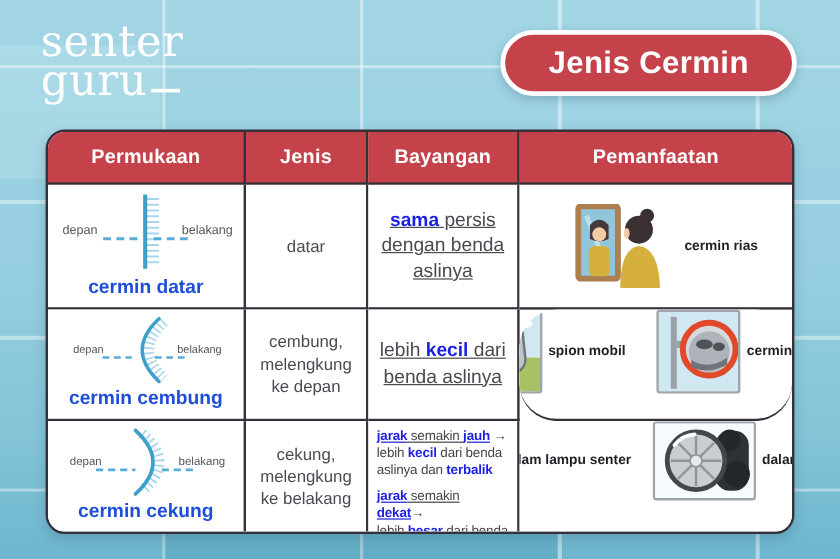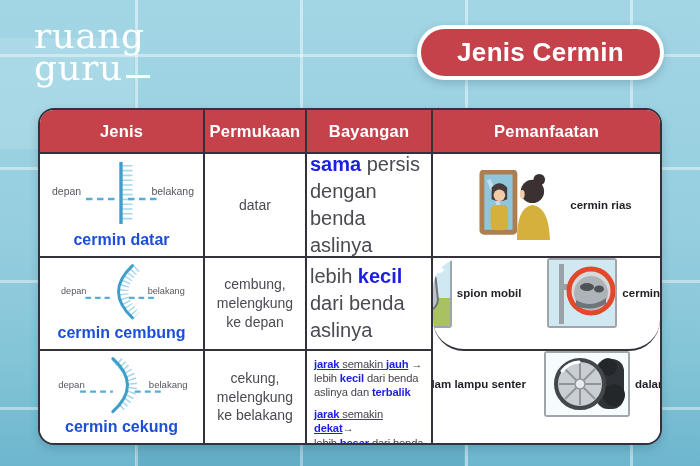--- a/index.html
+++ b/index.html
@@ -33,21 +33,21 @@
     display:grid;grid-template-columns:165px 102px 126px 1fr;
     grid-template-rows:44px 104px 93px 92px;
     box-shadow:0 4px 10px rgba(30,70,95,.22);}
   .cell{box-sizing:border-box;display:flex;align-items:center;justify-content:center;
     background:#fff;overflow:hidden;}
   .br{border-right:2.5px solid #35313A;}
   .bb{border-bottom:2.5px solid #35313A;}
   .hd{background:#C5424B;color:#fff;font-weight:bold;font-size:16.5px;letter-spacing:.2px;}
 
   .plain{color:#4A4A52;font-size:14px;text-align:center;line-height:1.35;}
-  .bay{color:#4A4A52;font-size:20px;text-align:left;line-height:1.35;max-width:118px;}
+  .bay{color:#4A4A52;font-size:16px;text-align:center;line-height:1.35;max-width:118px;text-decoration:underline;}
   .blue{color:#1C1FE0;font-weight:bold;}
   .perm{max-width:94px;}
 
   
   .jcell{flex-direction:column;justify-content:space-between;padding:5px 2px 7px;}
   .dlabel{font:10.5px "Liberation Sans", sans-serif;fill:#56565E;}
   .dcap{font-weight:bold;font-size:16px;color:#1d4ed8;}
 
   
   .b3cell{display:block;padding:6px 6px 4px 7px;}
@@ -67,32 +67,32 @@
 </style>
 </head>
 <body>
 
 <div class="stage">
   <div class="patch p1"></div>
   <div class="patch p2"></div>
   <div class="patch p3"></div>
 
   <div class="logo">
-    <div>ruang</div>
+    <div>senter</div>
     <div><span>guru</span><span class="logo-tail"></span></div>
   </div>
 
   <div class="badge">
     <span>Jenis Cermin</span>
   </div>
 
   <div class="tbl">
 
+    <div class="cell hd br bb">Permukaan</div>
     <div class="cell hd br bb">Jenis</div>
-    <div class="cell hd br bb">Permukaan</div>
     <div class="cell hd br bb">Bayangan</div>
     <div class="cell hd bb">Pemanfaatan</div>
 
     <div class="cell jcell br bb">
       <svg width="160" height="72" viewBox="0 0 160 72">
         <line x1="85.5" y1="6" x2="85.5" y2="62" stroke="#A6D7EC" stroke-width="10" stroke-dasharray="1.6 3.2"></line>
         <line x1="79" y1="3" x2="79" y2="65" stroke="#3E9FCB" stroke-width="3.4"></line>
         <line x1="44" y1="40" x2="73" y2="40" stroke="#58ACD9" stroke-width="2.4" stroke-dasharray="6.5 4.5"></line>
         <line x1="86" y1="40" x2="117" y2="40" stroke="#58ACD9" stroke-width="2.4" stroke-dasharray="6.5 4.5"></line>
         <text x="10" y="36" class="dlabel" text-anchor="start">depan</text>

